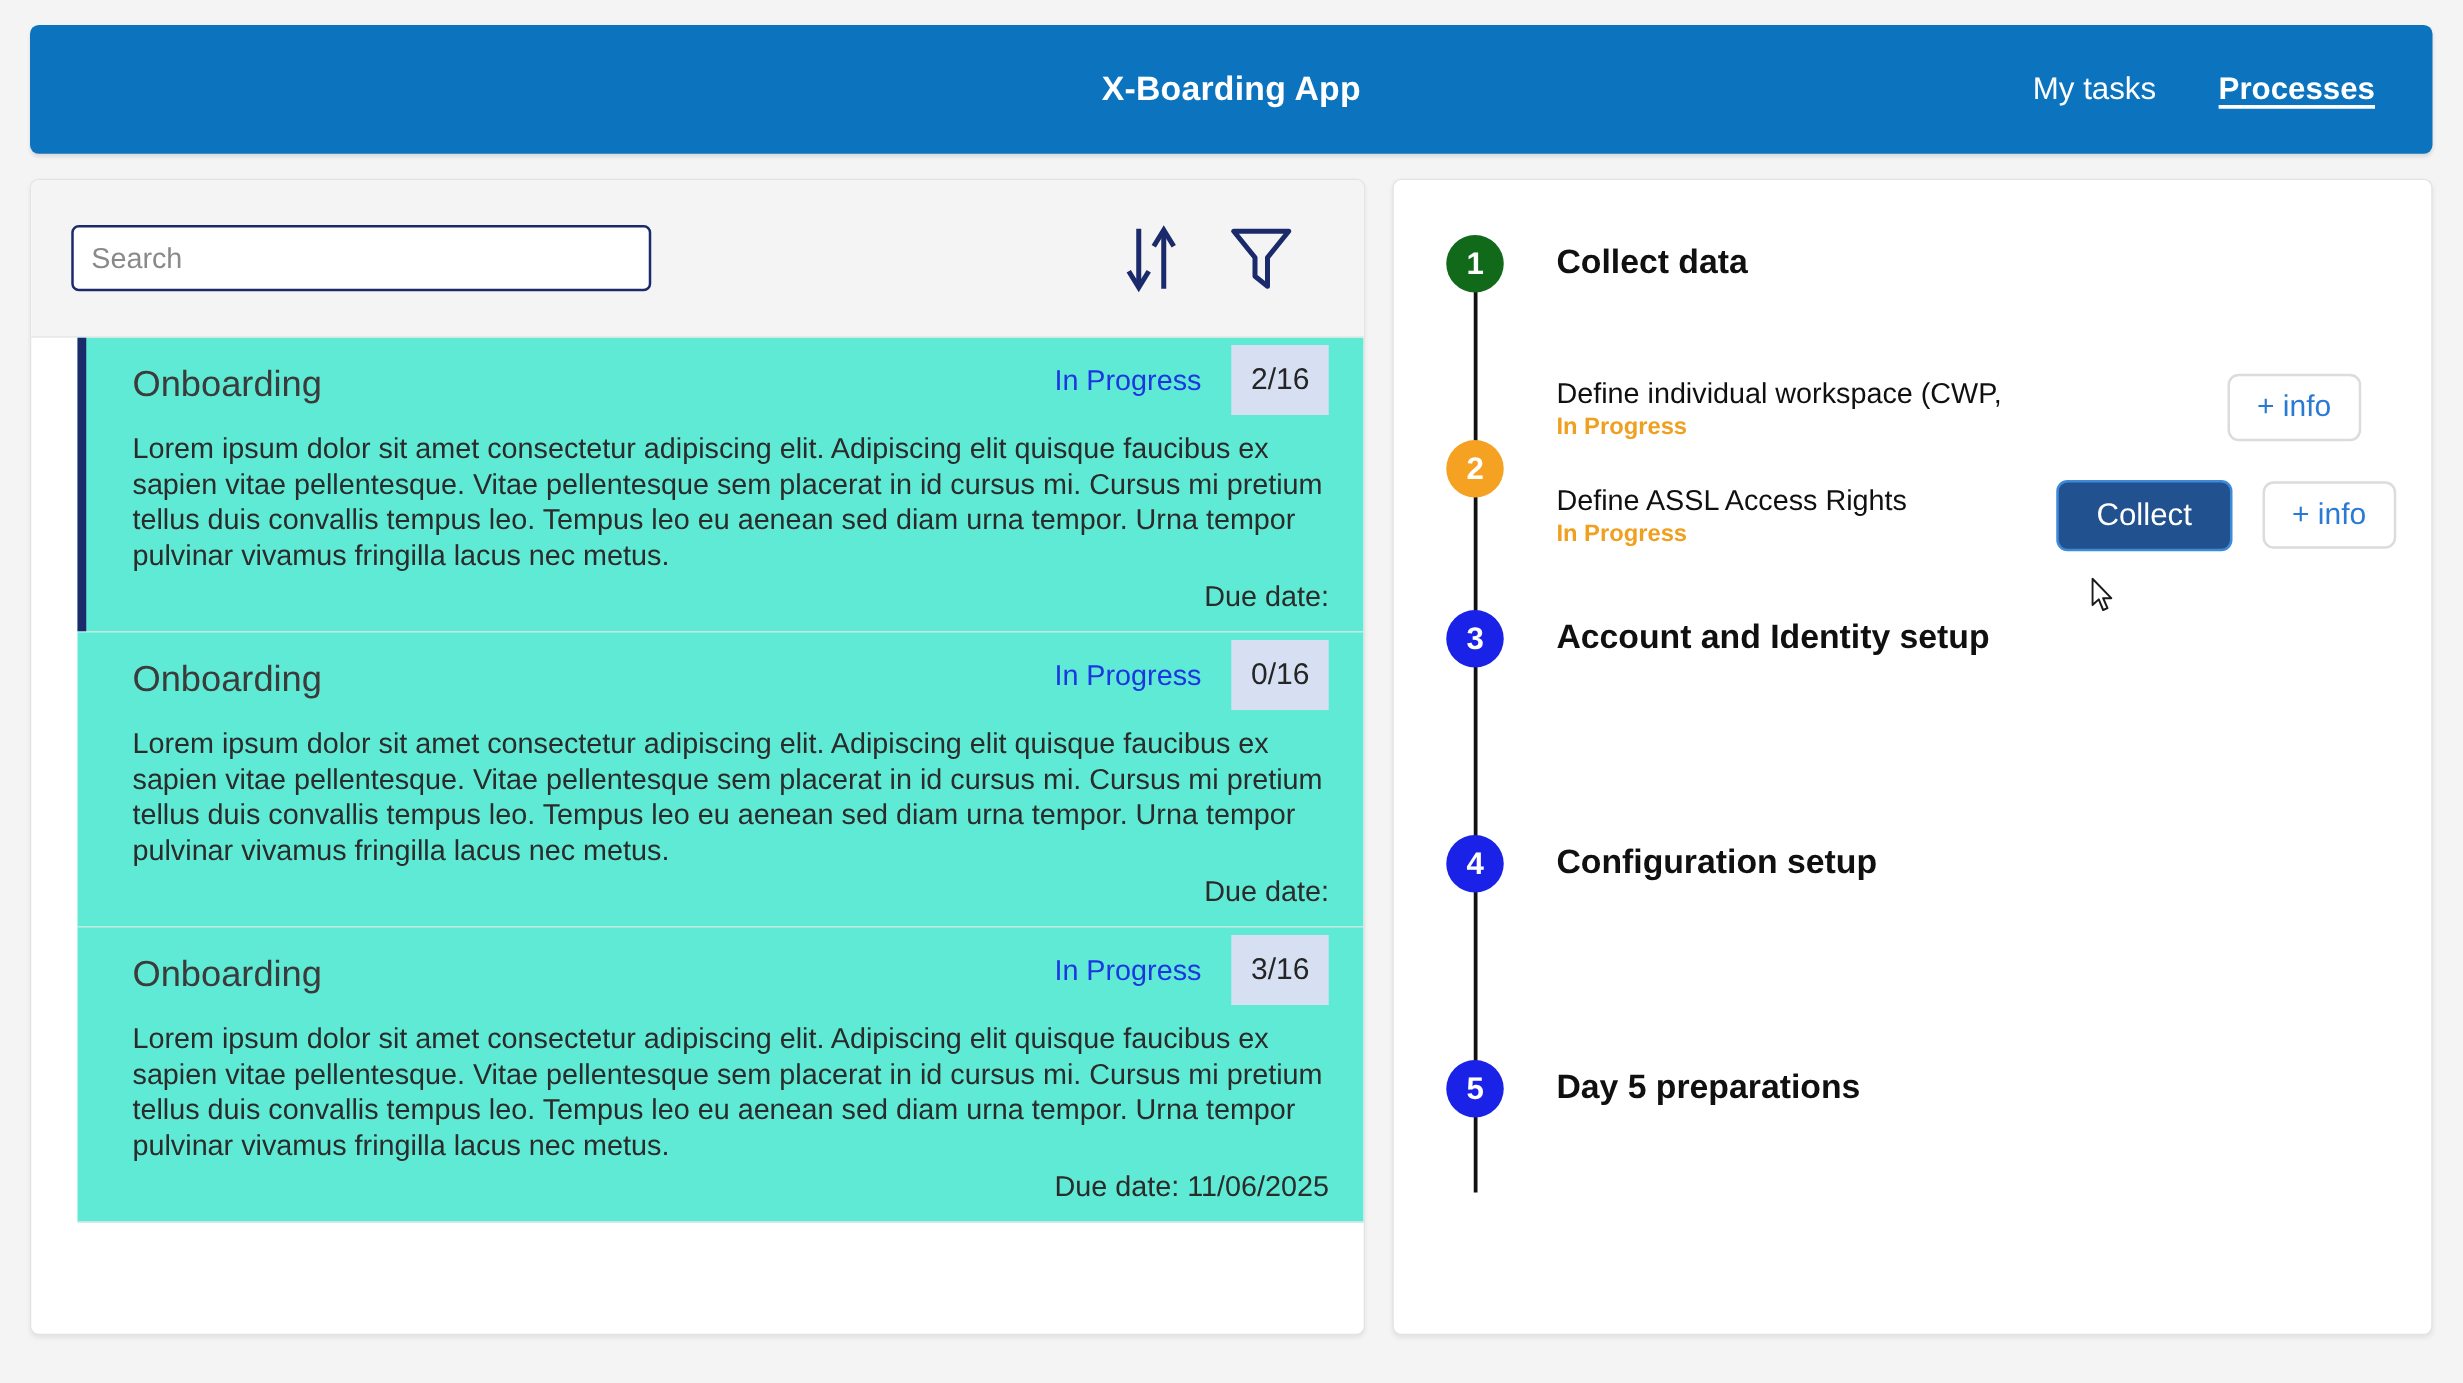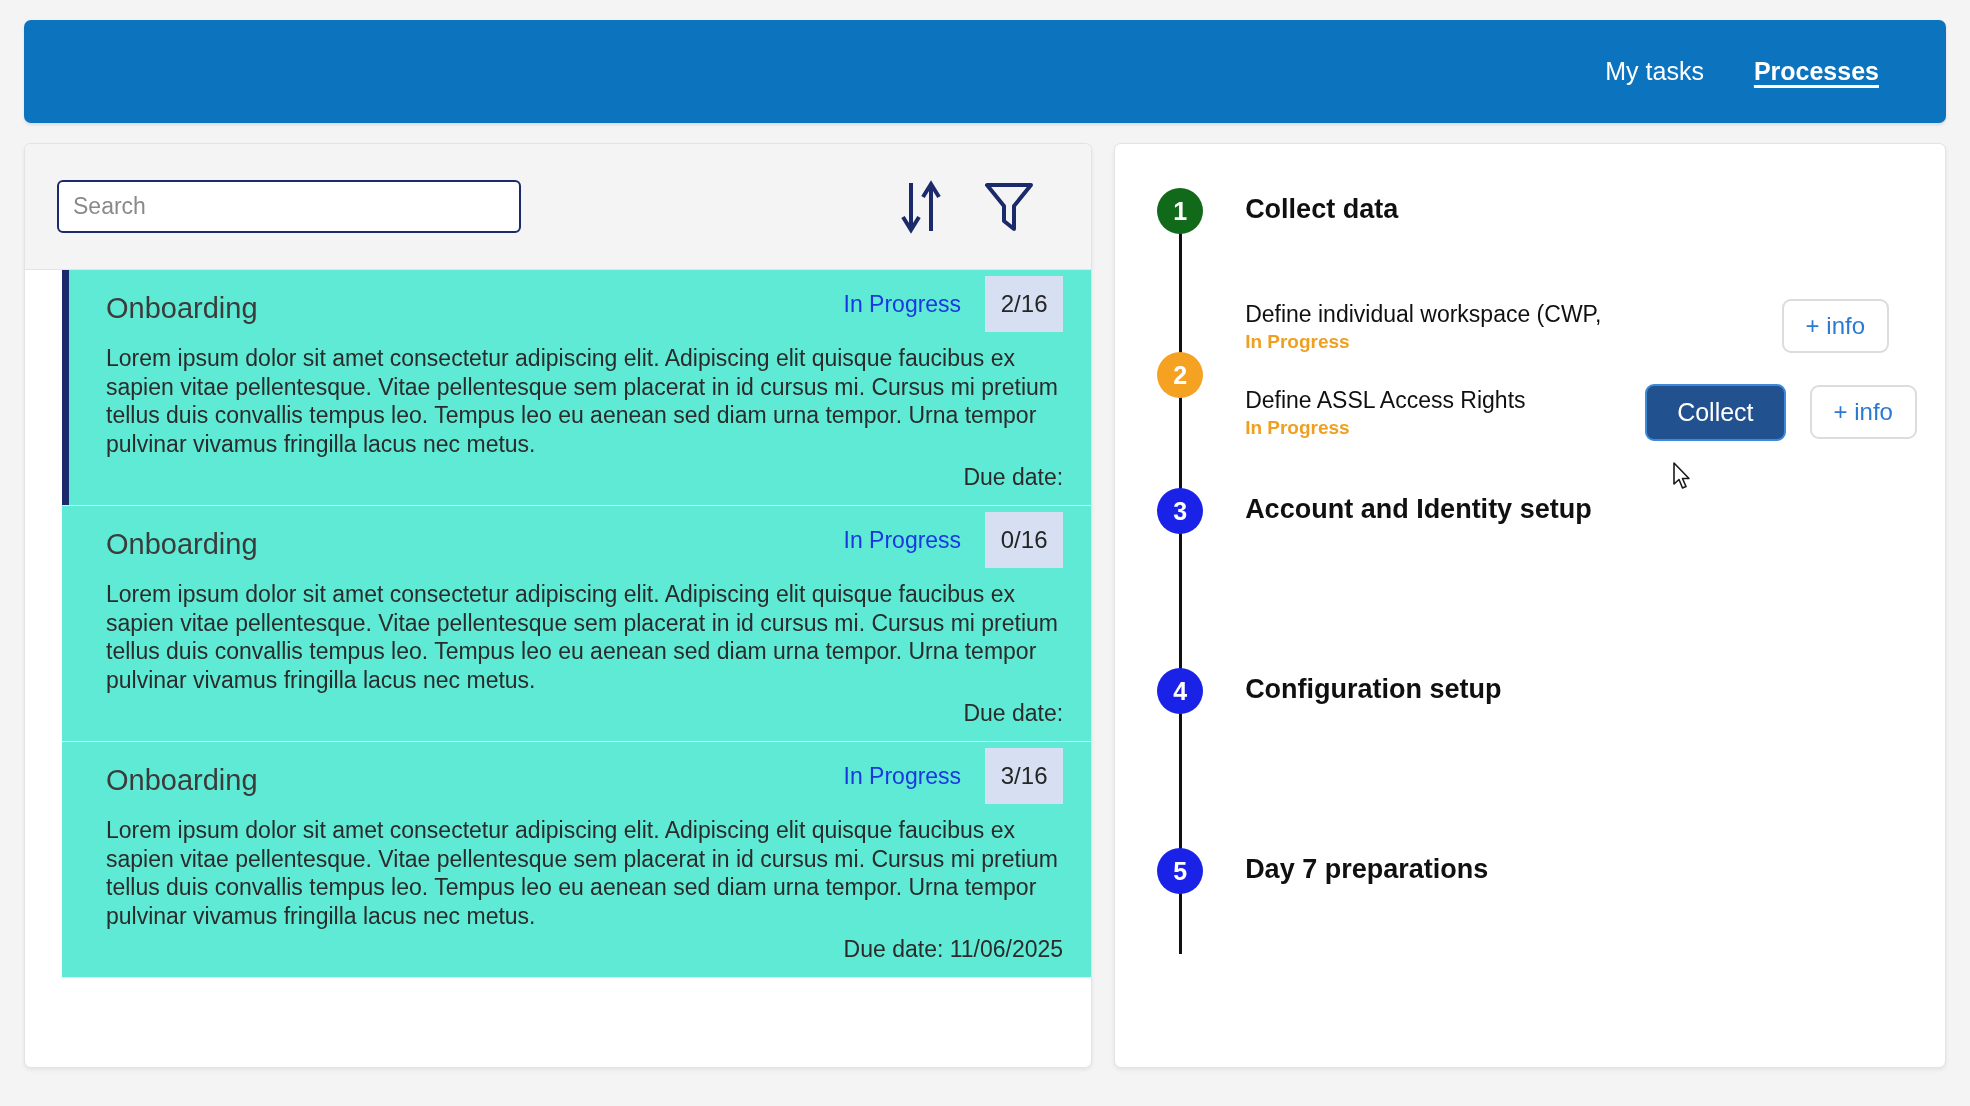--- a/index.html
+++ b/index.html
@@ -34,21 +34,21 @@
     position: absolute;
     left: 0; right: 0;
     text-align: center;
     color: #ffffff;
     font-size: 27px;
     font-weight: bold;
     letter-spacing: 0.2px;
   }
   .header-nav {
     position: absolute;
-    right: 67px;
+    right: 46px;
     display: flex;
     align-items: center;
     gap: 50px;
   }
   .nav-link {
     color: #ffffff;
     font-size: 25px;
     cursor: pointer;
     white-space: nowrap;
   }
@@ -289,20 +289,21 @@
     pointer-events: none;
     z-index: 50;
   }
 </style>
 </head>
 <body>
 
 <div class="app">
 
   <div class="header">
+    <div class="header-title">X-Boarding App</div>
     <div class="header-nav">
       <span class="nav-link">My tasks</span>
       <span class="nav-link active">Processes</span>
     </div>
   </div>
 
   <div class="body-row">
 
     <div class="left-panel">
 
@@ -407,21 +408,21 @@
           <div class="step-title">Account and Identity setup</div>
         </div>
 
         <div class="step" style="height:180px;">
           <div class="step-marker" style="background:#1a22e8;">4</div>
           <div class="step-title">Configuration setup</div>
         </div>
 
         <div class="step" style="height:120px;">
           <div class="step-marker" style="background:#1a22e8;">5</div>
-          <div class="step-title">Day 7 preparations</div>
+          <div class="step-title">Day 5 preparations</div>
         </div>
 
       </div>
 
       <div class="cursor" style="left:558px; top:318px;">
         <svg width="22" height="30" viewBox="0 0 22 30">
           <polygon points="1,1 1,22 6,17.5 9.5,26 13,24.5 9.5,16.5 16,16.5" fill="#ffffff" stroke="#1a1a1a" stroke-width="1.6" stroke-linejoin="round"></polygon>
         </svg>
       </div>
     </div>

